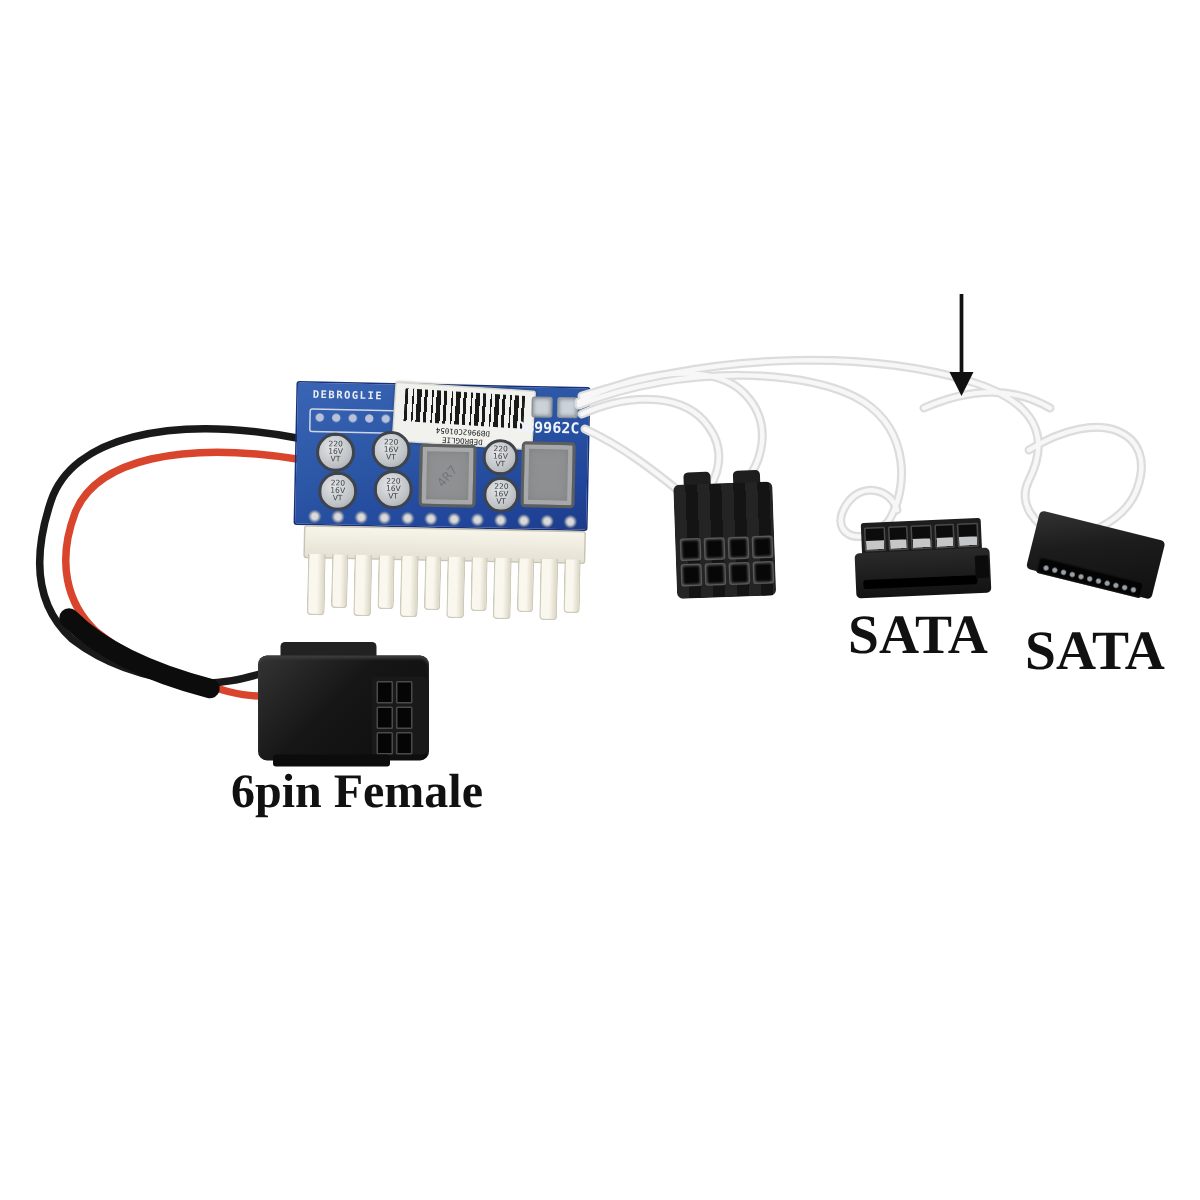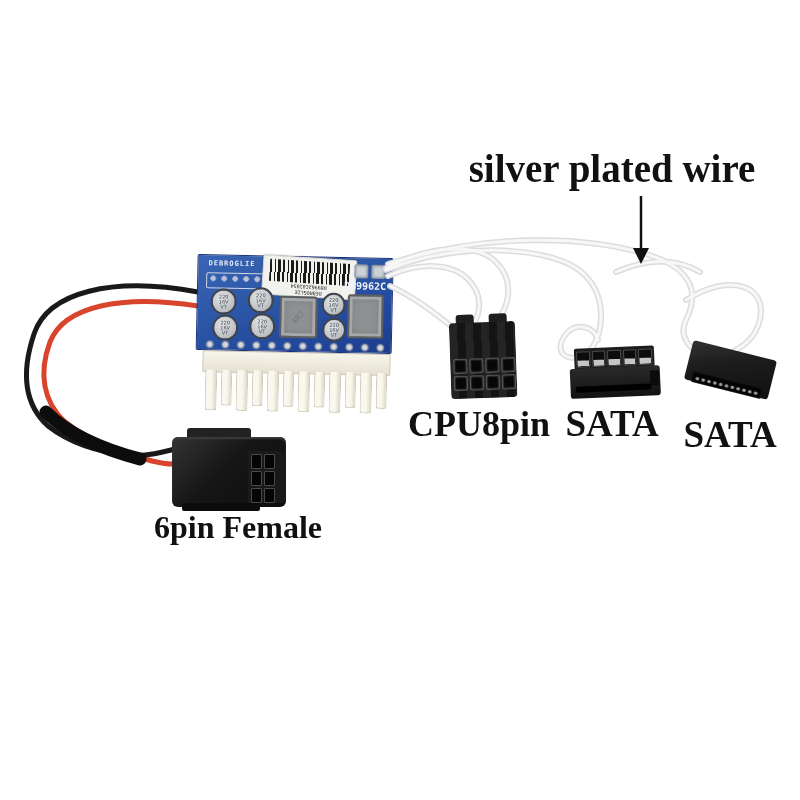--- a/index.html
+++ b/index.html
@@ -266,22 +266,20 @@
       <i></i>
         <i></i>
         <i></i>
         <i></i>
         <i></i>
         <i></i>
     </div>
     <div class="step"></div>
   </div>
 
-  <div class="lbl silver">silver plated wire</div>
   <svg id="arrow" width="800" height="800">
     <line x1="641" y1="196" x2="641" y2="250" stroke="#111" stroke-width="2.5"></line>
     <polygon points="633,248 649,248 641,264" fill="#111"></polygon>
   </svg>
-  <div class="lbl cpu">CPU8pin</div>
   <div class="lbl sata-a">SATA</div>
   <div class="lbl sata-b">SATA</div>
   <div class="lbl sixp">6pin Female</div>
 </div>
 
 </body></html>

